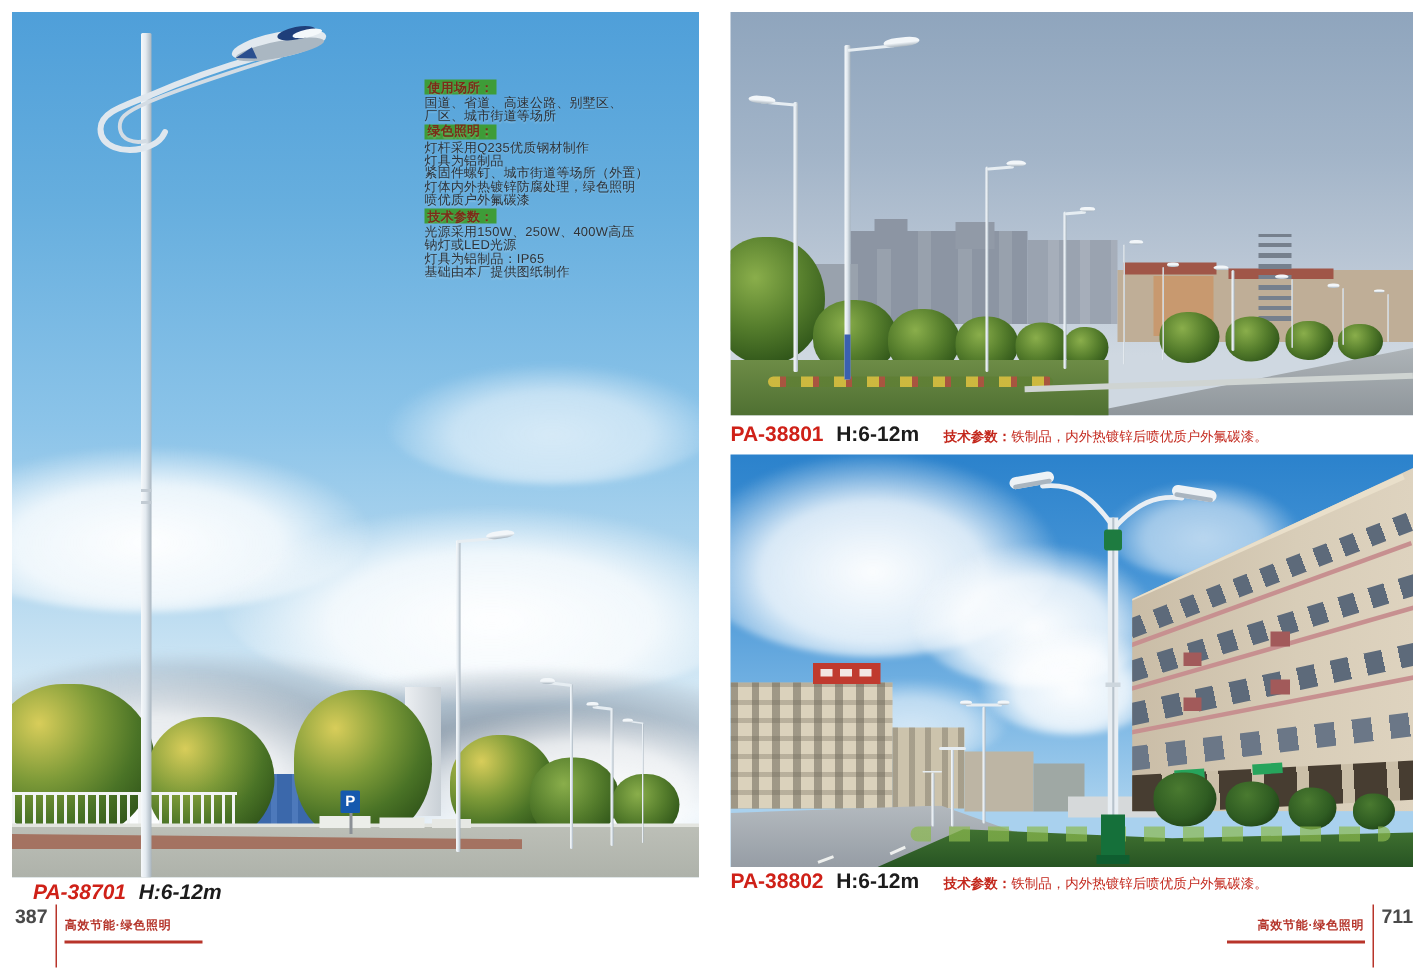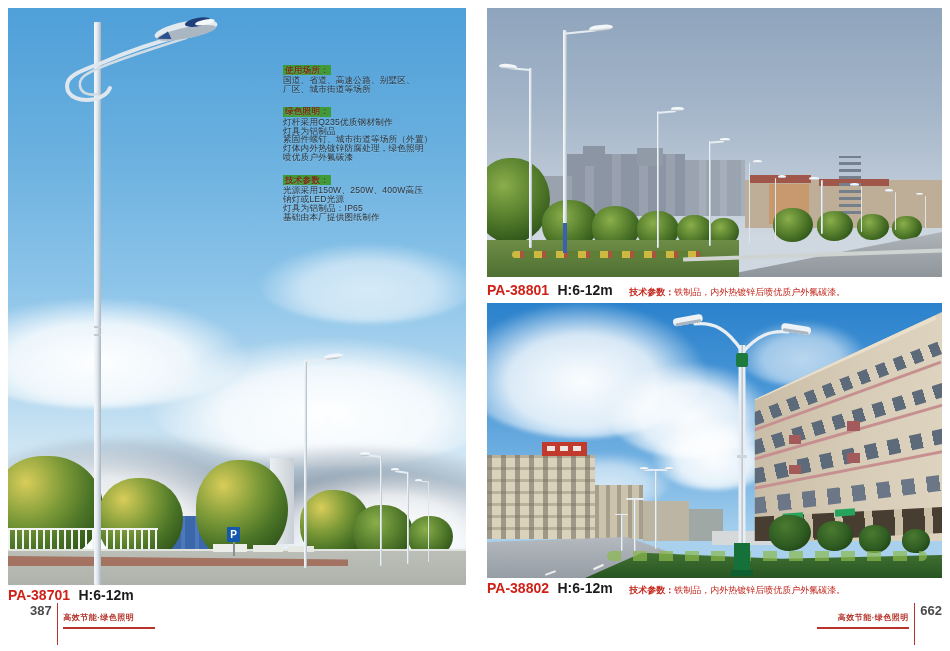--- a/index.html
+++ b/index.html
@@ -27,30 +27,30 @@
   .lamp{position:absolute;background:linear-gradient(180deg,#f2f6f9 55%,#aab6c0 100%);
     border-radius:45%/60%;}
   .dash{position:absolute;width:11px;height:2px;background:#eef0ee;}
   .winrow{position:absolute;transform-origin:0 50%;}
 
   
   .info-panel{position:absolute;left:275px;top:44px;width:175px;
     font-size:8.6px;line-height:8.9px;color:#2e3237;
     text-shadow:0 1px 1px rgba(255,255,255,.22);letter-spacing:.2px;}
   .info-chip{display:inline-block;background:#3e9c38;color:#7b2c18;
-    font-weight:bold;padding:.5px 2px;margin:13px 0 1px;text-align:center;}
+    font-weight:bold;padding:.5px 2px;margin:1px 0 1px;text-align:center;}
   .info-line{white-space:nowrap;}
 
   
   .caption{position:absolute;white-space:nowrap;}
   .caption .code{color:#cf2118;font-weight:bold;font-size:14px;}
   .caption .spec{color:#1c1c1c;font-weight:600;font-size:14px;margin-left:4px;}
   .caption .tech{font-size:9px;color:#c3271c;margin-left:12px;}
   .caption .tech b{font-weight:bold;}
-  .footer{position:absolute;top:603px;display:flex;align-items:flex-start;margin-left:20px;}
+  .footer{position:absolute;top:603px;display:flex;align-items:flex-start;}
   .footer .num{font-size:13px;font-weight:bold;color:#4a4a4a;line-height:14px;padding-top:1px;}
   .footer .vrule{width:1.5px;height:42px;background:#b8342a;margin:0 5px;}
   .footer .slog-wrap{padding-top:3px;}
   .footer .slog{font-size:8px;font-weight:bold;color:#b5352b;letter-spacing:.5px;}
   .footer .hrule{height:1.5px;background:#b8342a;margin-top:3px;}
 
   .p-sign{position:absolute;background:#1559ae;color:#fff;font-weight:bold;
     font-size:10px;text-align:center;border-radius:1px;}
 </style>
 </head>
@@ -136,21 +136,21 @@
     <div class="info-line">灯体内外热镀锌防腐处理，绿色照明</div>
     <div class="info-line">喷优质户外氟碳漆</div>
     <div><span class="info-chip">技术参数：</span></div>
     <div class="info-line">光源采用150W、250W、400W高压</div>
     <div class="info-line">钠灯或LED光源</div>
     <div class="info-line">灯具为铝制品：IP65</div>
     <div class="info-line">基础由本厂提供图纸制作</div>
   </div>
 </div>
 
-<div class="caption" style="left:8px;top:586px;">
+<div class="caption" style="left:22px;top:586px;font-style:italic;">
   <span class="code">PA-38701</span>
   <span class="spec">H:6-12m</span>
 </div>
 <div class="footer" style="left:10px;">
   <span class="num">387</span>
   <span class="vrule"></span>
   <span class="slog-wrap">
     <span class="slog">高效节能·绿色照明</span>
     <span class="hrule" style="display:block;width:92px;"></span>
   </span>
@@ -322,14 +322,14 @@
   <span class="spec">H:6-12m</span>
   <span class="tech"><b>技术参数：</b><span>铁制品，内外热镀锌后喷优质户外氟碳漆。</span></span>
 </div>
 
 <div class="footer" style="right:8px;">
   <span class="slog-wrap" style="text-align:right;">
     <span class="slog">高效节能·绿色照明</span>
     <span class="hrule" style="display:block;width:92px;"></span>
   </span>
   <span class="vrule"></span>
-  <span class="num">662</span>
+  <span class="num">711</span>
 </div>
 
 </body></html>

